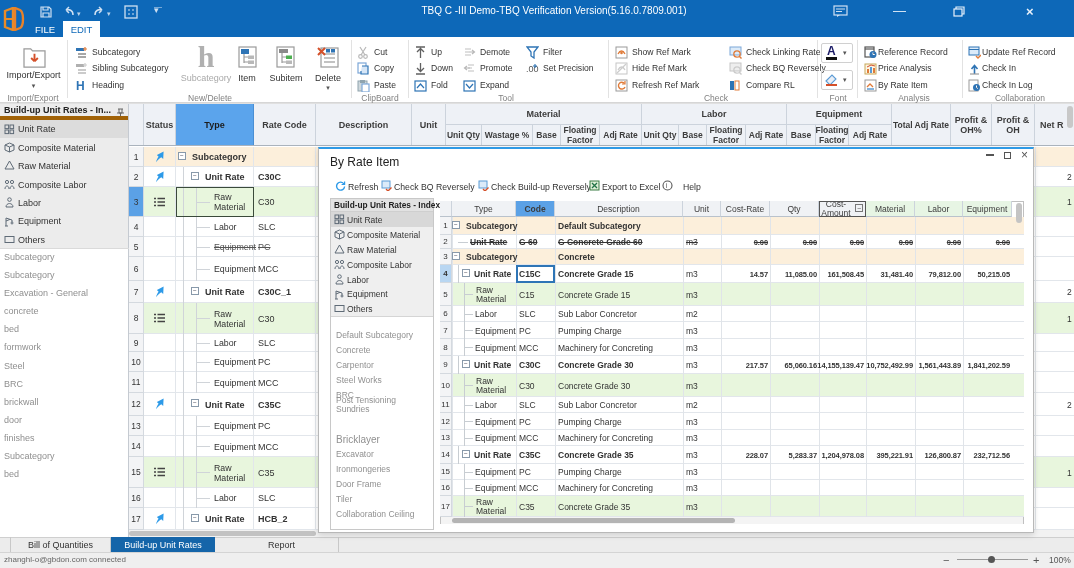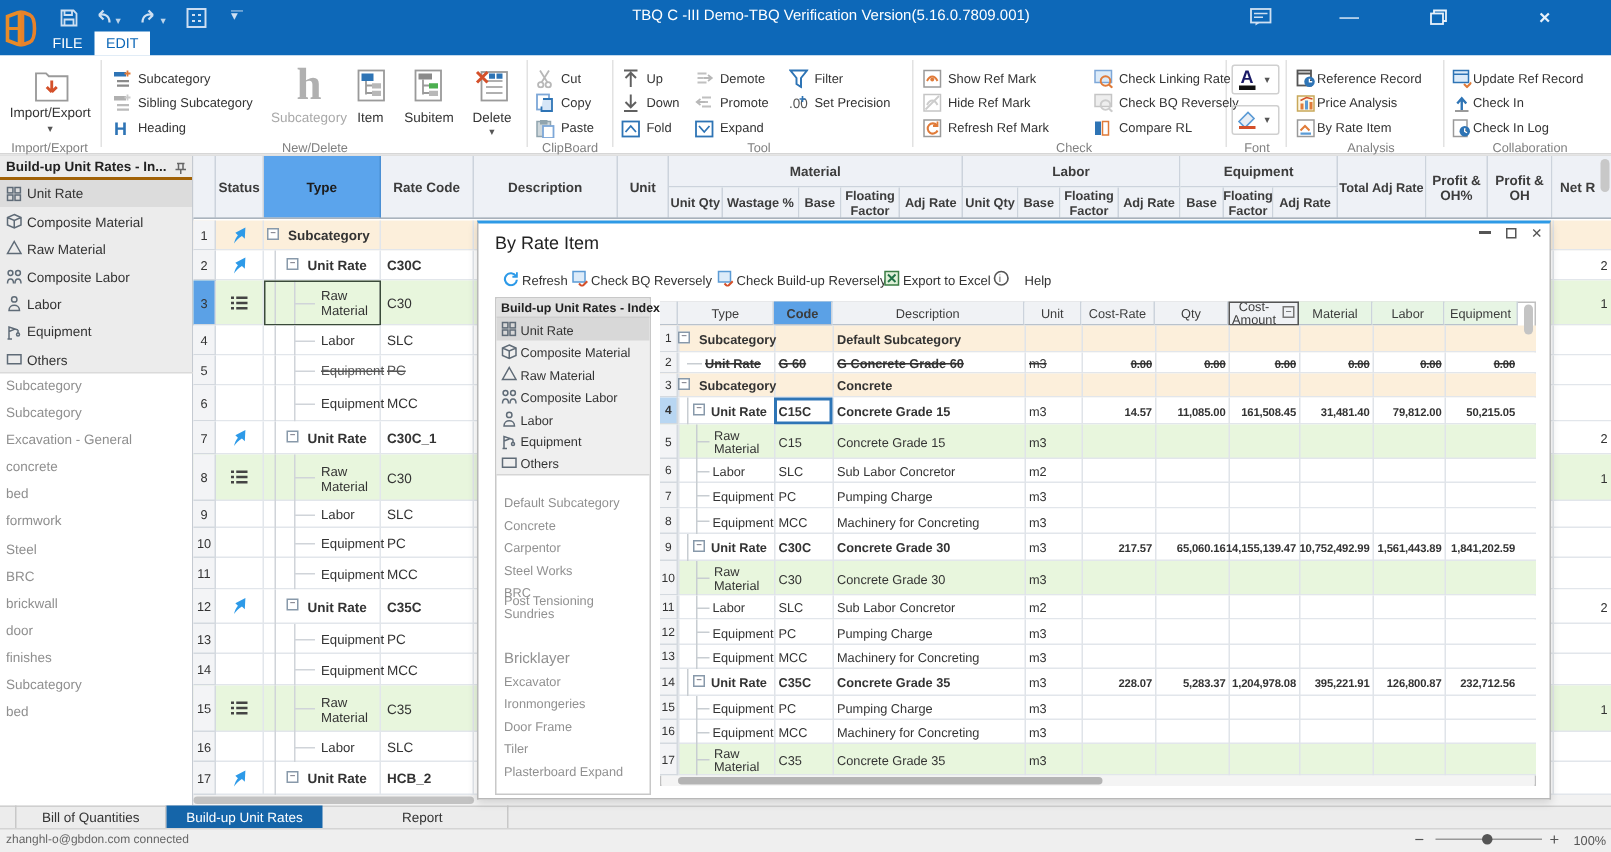--- a/index.html
+++ b/index.html
@@ -261,21 +261,21 @@
 <div class="ab" style="left:821px;top:70px;width:32px;height:20px;border:1px solid #d0d0d0;border-radius:2px"></div>
 <svg class="ab" style="left:824px;top:72px" width="15" height="15" viewBox="0 0 15 15">
  <path d="M2 9 L8 3 L12 7 L6 13 Z" fill="#e8eef5" stroke="#5b9bd5" stroke-width="1.1"></path>
  <path d="M2 13 H13" stroke="#d4502a" stroke-width="2"></path>
 </svg>
 <div class="ab" style="left:843px;top:76px;font-size:7px;color:#555">▾</div>
 <div class="ab" style="left:0;top:103px;width:1074px;height:1px;background:#e0e0e0"></div>
 
 <div class="ab" style="left:0;top:104px;width:129px;height:433px;background:#fff;border-right:1px solid #c5cad1"></div>
 <div class="ab" style="left:0;top:104px;width:128px;height:144px;background:#ececec"></div>
-<div class="ab vc b" style="left:0;top:104px;width:128px;height:16px;background:#ececec;border-bottom:2px solid #a16207;padding-left:4px;font-size:9px;color:#222">Build-up Unit Rates - In...</div>
+<div class="ab vc b" style="left:0;top:104px;width:128px;height:16px;background:#ececec;border-bottom:4px solid #a16207;padding-left:4px;font-size:9px;color:#222">Build-up Unit Rates - In...</div>
 <svg class="ab" style="left:116px;top:108px" width="9" height="9" viewBox="0 0 9 9">
  <path d="M2 1 H7 M3 1 V5 H6 V1 M1 5 H8 M4.5 5 V8" stroke="#666" stroke-width="1" fill="none"></path>
 </svg>
 <div class="ab" style="left:0;top:120px;width:128px;height:18px;background:#dcdcdc"></div>
 <svg class="ab" style="left:4px;top:124px" width="11" height="11" viewBox="0 0 11 11">
     <rect x="1" y="1" width="3.6" height="3.6" fill="none" stroke="#5f6b77"></rect>
     <rect x="6" y="1" width="3.6" height="3.6" fill="none" stroke="#5f6b77"></rect>
     <rect x="1" y="6" width="3.6" height="3.6" fill="none" stroke="#5f6b77"></rect>
     <rect x="6" y="6" width="3.6" height="3.6" fill="none" stroke="#5f6b77"></rect>
   </svg>
@@ -639,21 +639,21 @@
 <div class="ab vc" style="left:336px;top:357.2px;height:15px;font-size:8.5px;color:#909090">Carpentor</div>
 <div class="ab vc" style="left:336px;top:372.1px;height:15px;font-size:8.5px;color:#909090">Steel Works</div>
 <div class="ab vc" style="left:336px;top:387.0px;height:15px;font-size:8.5px;color:#909090">BRC</div>
 <div class="ab vc" style="left:336px;top:401.9px;height:15px;font-size:8.5px;color:#909090">Sundries</div>
 <div class="ab vc" style="left:336px;top:392px;height:15px;font-size:8.5px;color:#909090">Post Tensioning</div>
 <div class="ab vc" style="left:336px;top:431.7px;height:15px;font-size:10px;color:#909090">Bricklayer</div>
 <div class="ab vc" style="left:336px;top:446.6px;height:15px;font-size:8.5px;color:#909090">Excavator</div>
 <div class="ab vc" style="left:336px;top:461.5px;height:15px;font-size:8.5px;color:#909090">Ironmongeries</div>
 <div class="ab vc" style="left:336px;top:476.4px;height:15px;font-size:8.5px;color:#909090">Door Frame</div>
 <div class="ab vc" style="left:336px;top:491.3px;height:15px;font-size:8.5px;color:#909090">Tiler</div>
-<div class="ab vc" style="left:336px;top:506.2px;height:15px;font-size:8.5px;color:#909090">Plasterboard Expand</div>
+<div class="ab vc" style="left:336px;top:506.2px;height:15px;font-size:8.5px;color:#909090">Collaboration Ceiling</div>
 <div class="ab" style="left:440px;top:201px;width:584px;height:323px;border:1px solid #c0c0c0"></div>
 <div class="ab ctr" style="left:440px;top:201px;width:12px;height:16px;background:#f0f2f5;border-right:1px solid #ccd3dc;border-bottom:1px solid #b9c2cc;font-size:8.5px;color:#3c3c3c;"></div>
 <div class="ab ctr" style="left:452px;top:201px;width:64px;height:16px;background:#f0f2f5;border-right:1px solid #ccd3dc;border-bottom:1px solid #b9c2cc;font-size:8.5px;color:#3c3c3c;">Type</div>
 <div class="ab ctr" style="left:516px;top:201px;width:39px;height:16px;background:#5ba1e6;border-right:1px solid #ccd3dc;border-bottom:1px solid #b9c2cc;font-size:8.5px;color:#3c3c3c;font-weight:bold;">Code</div>
 <div class="ab ctr" style="left:555px;top:201px;width:128px;height:16px;background:#f0f2f5;border-right:1px solid #ccd3dc;border-bottom:1px solid #b9c2cc;font-size:8.5px;color:#3c3c3c;">Description</div>
 <div class="ab ctr" style="left:683px;top:201px;width:38px;height:16px;background:#f0f2f5;border-right:1px solid #ccd3dc;border-bottom:1px solid #b9c2cc;font-size:8.5px;color:#3c3c3c;">Unit</div>
 <div class="ab ctr" style="left:721px;top:201px;width:49px;height:16px;background:#f0f2f5;border-right:1px solid #ccd3dc;border-bottom:1px solid #b9c2cc;font-size:8.5px;color:#3c3c3c;">Cost-Rate</div>
 <div class="ab ctr" style="left:770px;top:201px;width:49px;height:16px;background:#f0f2f5;border-right:1px solid #ccd3dc;border-bottom:1px solid #b9c2cc;font-size:8.5px;color:#3c3c3c;">Qty</div>
 <div class="ab ctr" style="left:819px;top:201px;width:47px;height:16px;background:#f0f2f5;border-right:1px solid #ccd3dc;border-bottom:1px solid #b9c2cc;font-size:8.5px;color:#3c3c3c;line-height:9px;padding-right:12px;">Cost-<br>Amount</div>
 <div class="ab ctr" style="left:866px;top:201px;width:49px;height:16px;background:#e7f5e4;border-right:1px solid #ccd3dc;border-bottom:1px solid #b9c2cc;font-size:8.5px;color:#3c3c3c;">Material</div>

